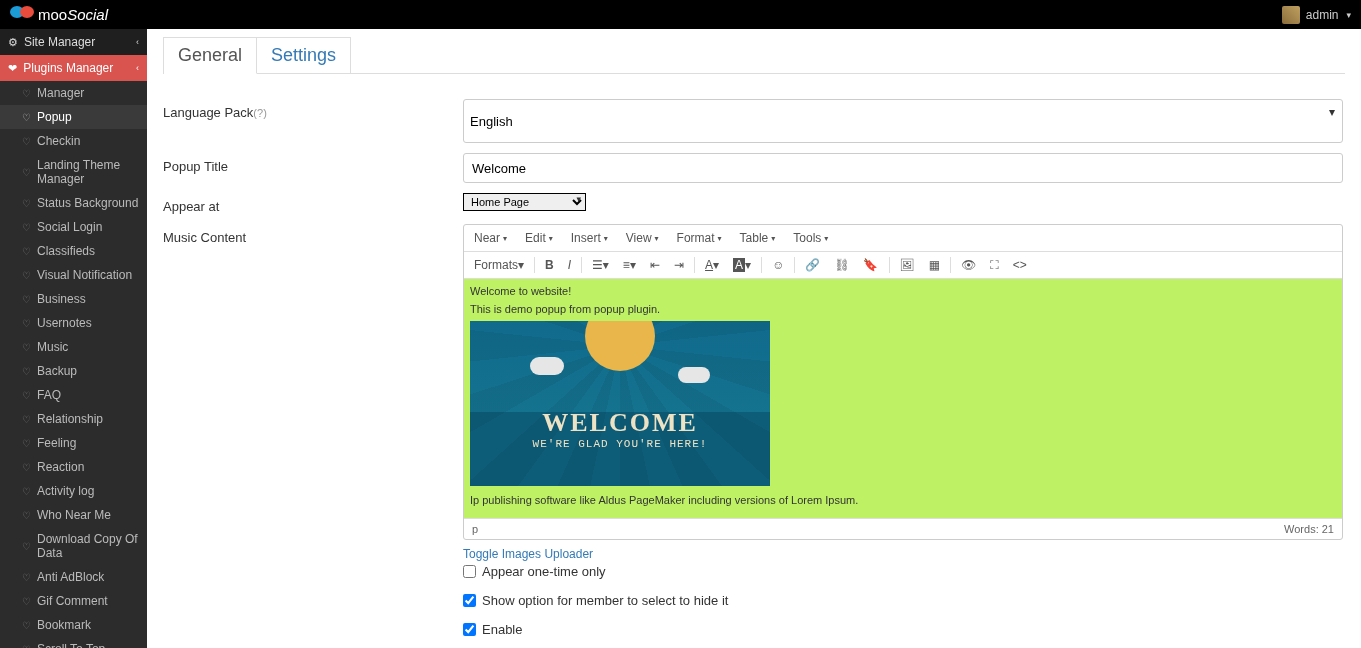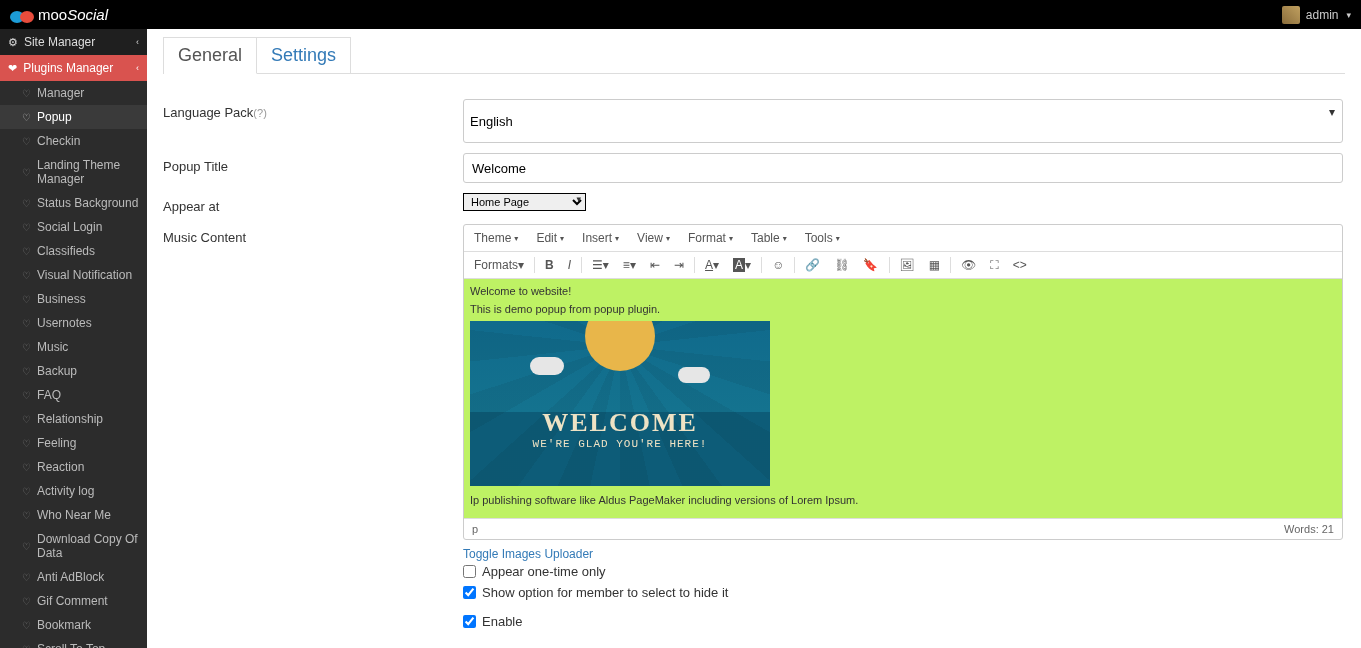--- a/index.html
+++ b/index.html
@@ -1,18 +1,18 @@
 <!DOCTYPE html>
 <html><head>
 <meta charset="utf-8">
 <style>
 *{box-sizing:border-box;margin:0;padding:0}
 body{font-family:"Helvetica Neue",Arial,sans-serif;font-size:13px;color:#333;background:#fff;width:1361px;height:648px;overflow:hidden}
 .topbar{height:29px;background:#000;display:flex;align-items:center;justify-content:space-between;padding:0 10px}
-.logo{display:flex;align-items:flex-end;gap:4px;color:#fff;font-size:15px}
+.logo{display:flex;align-items:flex-start;gap:4px;color:#fff;font-size:15px}
 .logo-bubbles{display:flex;gap:-2px}
 .bubble1{width:14px;height:12px;background:#1c9cd7;border-radius:50%;margin-right:-4px}
 .bubble2{width:14px;height:12px;background:#e74c3c;border-radius:50%}
 .logo b{font-weight:400}
 .logo .social{font-style:italic;font-weight:300}
 .user-area{display:flex;align-items:center;gap:6px;color:#ccc;font-size:12px}
 .avatar{width:18px;height:18px;background:linear-gradient(45deg,#8a6d3b,#c0a060);border-radius:2px}
 .caret{font-size:9px;margin-left:2px}
 .layout{display:flex;height:calc(100% - 29px)}
 .sidebar{width:147px;background:#2c2c2c;color:#aaa;font-size:12px;overflow:hidden}
@@ -228,21 +228,21 @@
           </span>
         </div>
       </div>
 
       <div class="form-row">
         <div class="form-label">Music Content</div>
         <div class="form-field">
           <div class="editor">
             <div class="editor-menu" id="editor-menus">
                 <span class="menu-item">
-                  <span>Theme</span> 
+                  <span>Near</span> 
                   <span class="dd">▾</span>
                 </span>
                 <span class="menu-item">
                   <span>Edit</span> 
                   <span class="dd">▾</span>
                 </span>
                 <span class="menu-item">
                   <span>Insert</span> 
                   <span class="dd">▾</span>
                 </span>
@@ -321,21 +321,21 @@
               <span>Words: 21</span>
             </div>
           </div>
           <div style="margin-top:6px">
             <span class="link">Toggle Images Uploader</span>
           </div>
           <div class="chk-row">
             <input type="checkbox" style="">
             <span>Appear one-time only</span>
           </div>
-          <div class="chk-row" style="margin-top:6px">
+          <div class="chk-row" style="margin-top:14px">
             <input type="checkbox" checked="" style="">
             <span>Show option for member to select to hide it</span>
           </div>
           <div class="chk-row" style="margin-top:14px">
             <input type="checkbox" checked="" style="">
             <span>Enable</span>
           </div>
         </div>
       </div>
 

